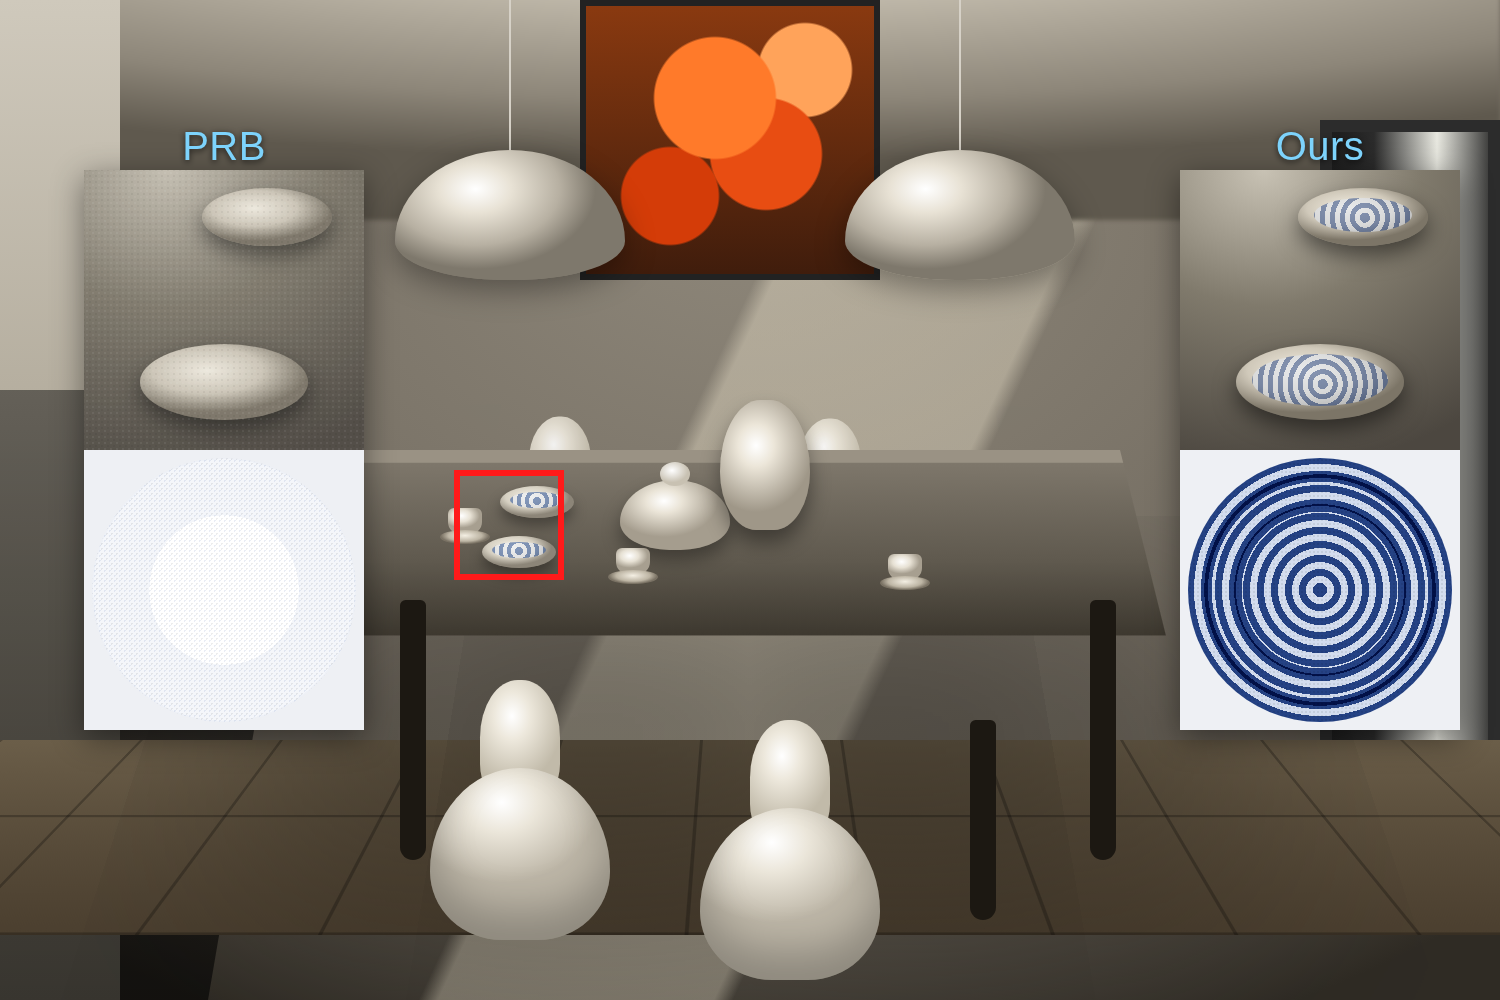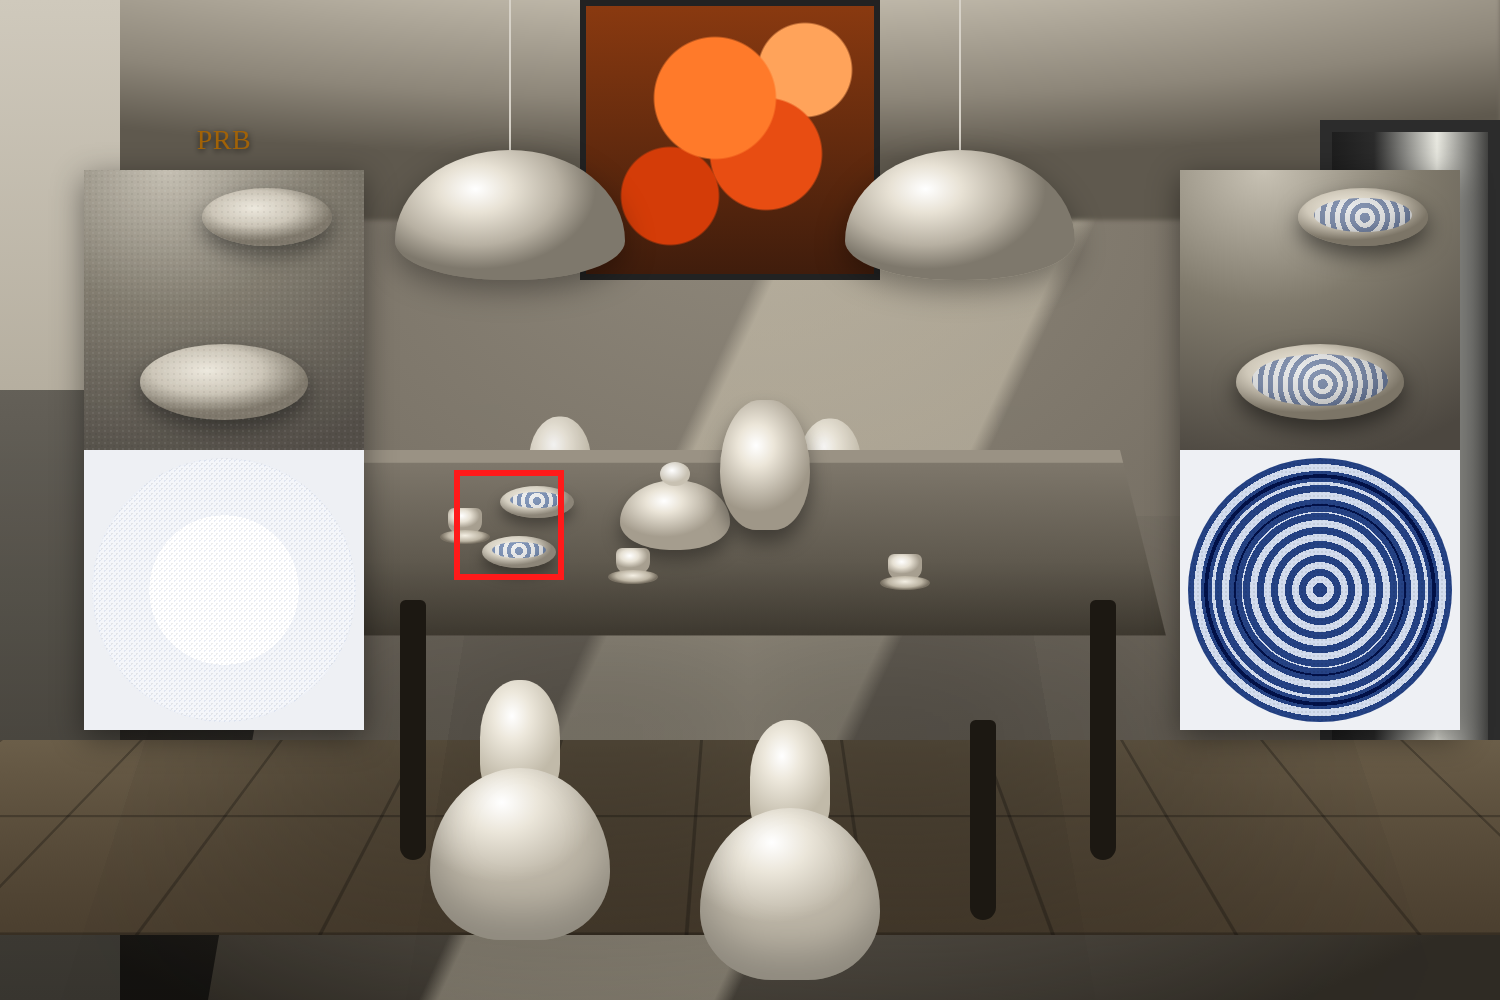--- a/index.html
+++ b/index.html
@@ -158,22 +158,22 @@
   .inset {
     position: absolute; width: 280px;
     box-shadow: 0 8px 30px rgba(0,0,0,.45);
     display: flex; flex-direction: column;
   }
   .inset.left  { left: 84px;  top: 170px; }
   .inset.right { right: 40px; top: 170px; }
 
   .inset-label {
     position: absolute; top: -46px; width: 100%; text-align: center;
-    font-family: Liberation Serif, serif; font-size: 28px;
-    color: #a16207; text-shadow: 0 2px 6px rgba(0,0,0,.7);
+    font-family: Liberation Sans, sans-serif; font-size: 40px;
+    color: #7dd3fc; text-shadow: 0 2px 6px rgba(0,0,0,.7);
     letter-spacing: .5px;
   }
 
   .inset-crop {
     width: 280px; height: 280px; position: relative;
     background: radial-gradient(350px 300px at 30% 0%, #c8c2b4 0%, #807a6c 45%, #4c4740 100%);
     overflow: hidden;
   }
   .inset-crop .crop-bowl {
     position: absolute; border-radius: 50%;
@@ -290,20 +290,21 @@
     <div class="inset-crop prb">
       <div class="crop-bowl b1"></div>
       <div class="crop-bowl b2"></div>
     </div>
     <div class="inset-tex prb">
       <div class="plate"></div>
     </div>
   </div>
 
   <div class="inset right">
+    <div class="inset-label">Ours</div>
     <div class="inset-crop ours">
       <div class="crop-bowl b1"></div>
       <div class="crop-bowl b2"></div>
     </div>
     <div class="inset-tex ours">
       <div class="plate"></div>
     </div>
   </div>
 
 </div>

